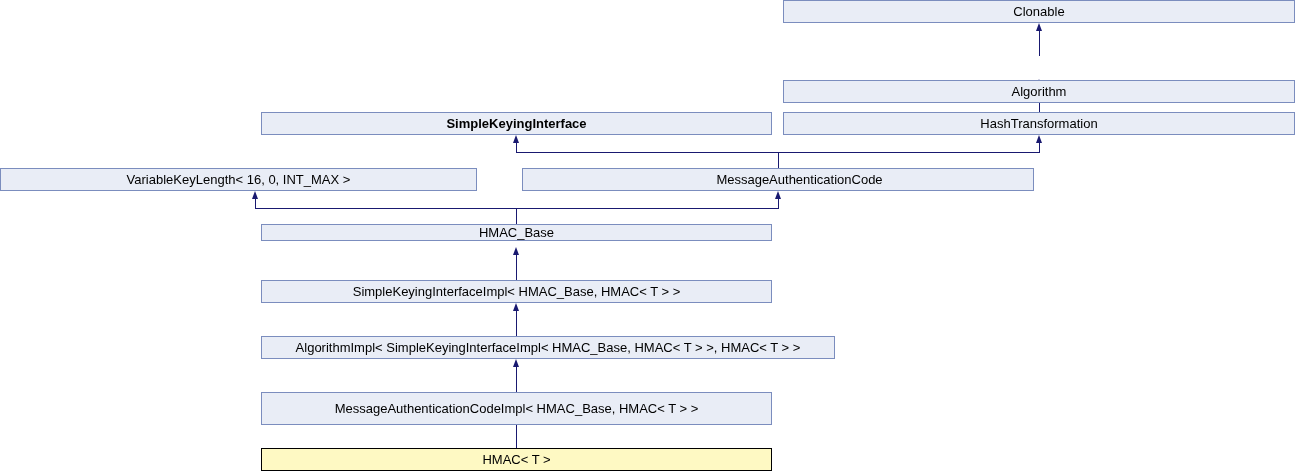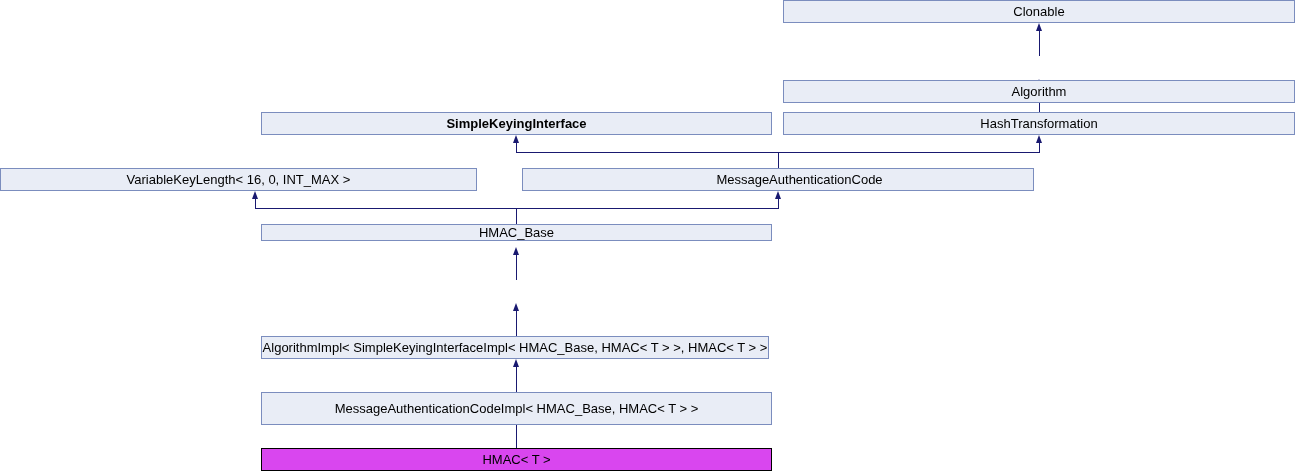--- a/index.html
+++ b/index.html
@@ -22,21 +22,21 @@
     align-items: center;
     justify-content: center;
     font-size: 13px;
     line-height: 11px;
     color: #000000;
     white-space: nowrap;
     overflow: hidden;
     cursor: pointer;
   }
   .node.target {
-    background: #d946ef;
+    background: #fef9c3;
     border: 1px solid #000000;
     cursor: default;
   }
   .seg {
     position: absolute;
     background: var(--arrow, #191970);
   }
   .arrowhead {
     position: absolute;
     width: 0;
@@ -74,16 +74,17 @@
     <div class="arrowhead" style="left: 512.5px; top: 359px;"></div>
     <div class="seg" style="left: 516px; top: 421px; width: 1px; height: 27px;"></div>
     <div class="arrowhead" style="left: 512.5px; top: 415px;"></div>
     <div class="node" style="left: 783px; top: 0px; width: 512px; height: 23px;">Clonable</div>
     <div class="node" style="left: 783px; top: 56px; width: 512px; height: 23px; margin-top: 24px;">Algorithm</div>
     <div class="node" style="left: 261px; top: 112px; width: 511px; height: 23px; font-weight: bold;">SimpleKeyingInterface</div>
     <div class="node" style="left: 783px; top: 112px; width: 512px; height: 23px;">HashTransformation</div>
     <div class="node" style="left: 0px; top: 168px; width: 477px; height: 23px;">VariableKeyLength&lt; 16, 0, INT_MAX &gt;</div>
     <div class="node" style="left: 522px; top: 168px; width: 512px; height: 23px; padding-left: 43px;">MessageAuthenticationCode</div>
     <div class="node" style="left: 261px; top: 224px; width: 511px; height: 17px;">HMAC_Base</div>
-    <div class="node" style="left: 261px; top: 336px; width: 508px; height: 23px;">AlgorithmImpl&lt; SimpleKeyingInterfaceImpl&lt; HMAC_Base, HMAC&lt; T &gt; &gt;, HMAC&lt; T &gt; &gt;</div>
+    <div class="node" style="left: 261px; top: 280px; width: 511px; height: 23px;">SimpleKeyingInterfaceImpl&lt; HMAC_Base, HMAC&lt; T &gt; &gt;</div>
+    <div class="node" style="left: 261px; top: 336px; width: 574px; height: 23px;">AlgorithmImpl&lt; SimpleKeyingInterfaceImpl&lt; HMAC_Base, HMAC&lt; T &gt; &gt;, HMAC&lt; T &gt; &gt;</div>
     <div class="node" style="left: 261px; top: 392px; width: 511px; height: 33px;">MessageAuthenticationCodeImpl&lt; HMAC_Base, HMAC&lt; T &gt; &gt;</div>
     <div class="node target" style="left: 261px; top: 448px; width: 511px; height: 23px;">HMAC&lt; T &gt;</div>
   </div>
 
 </body></html>

